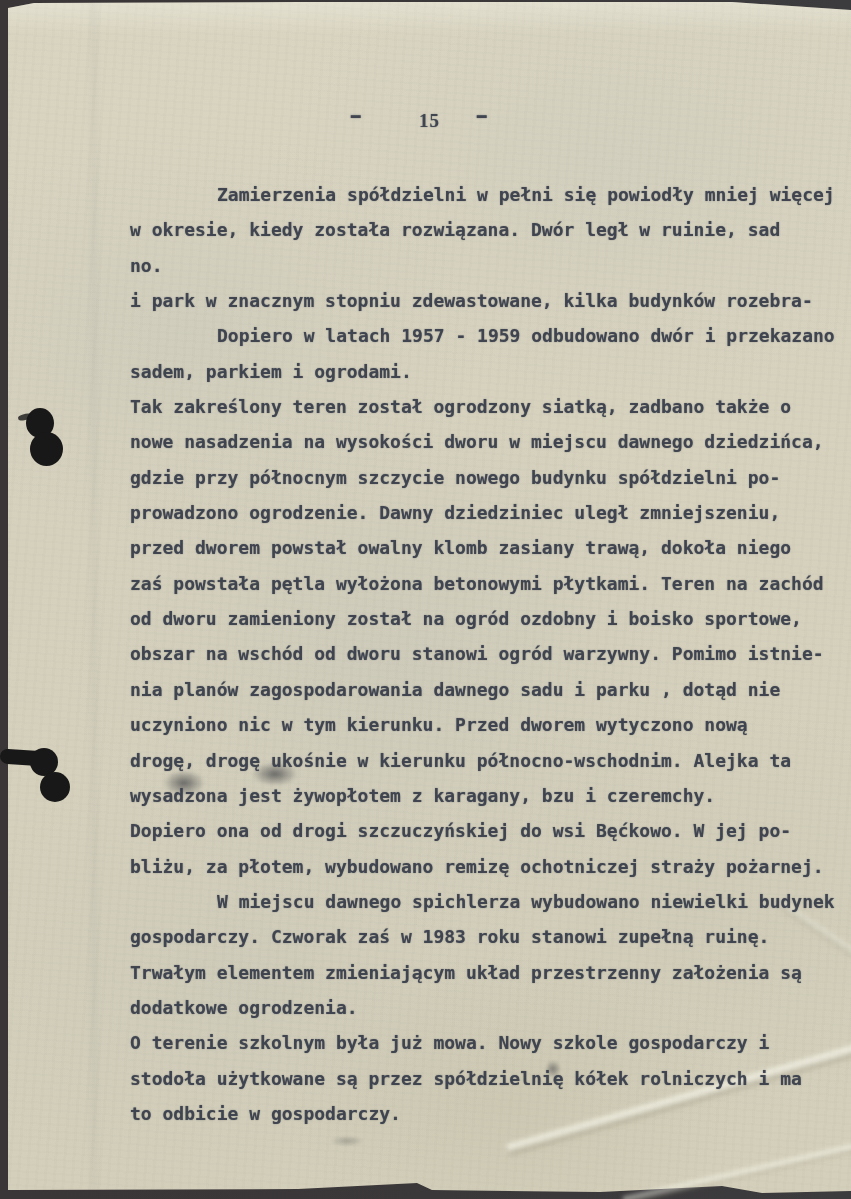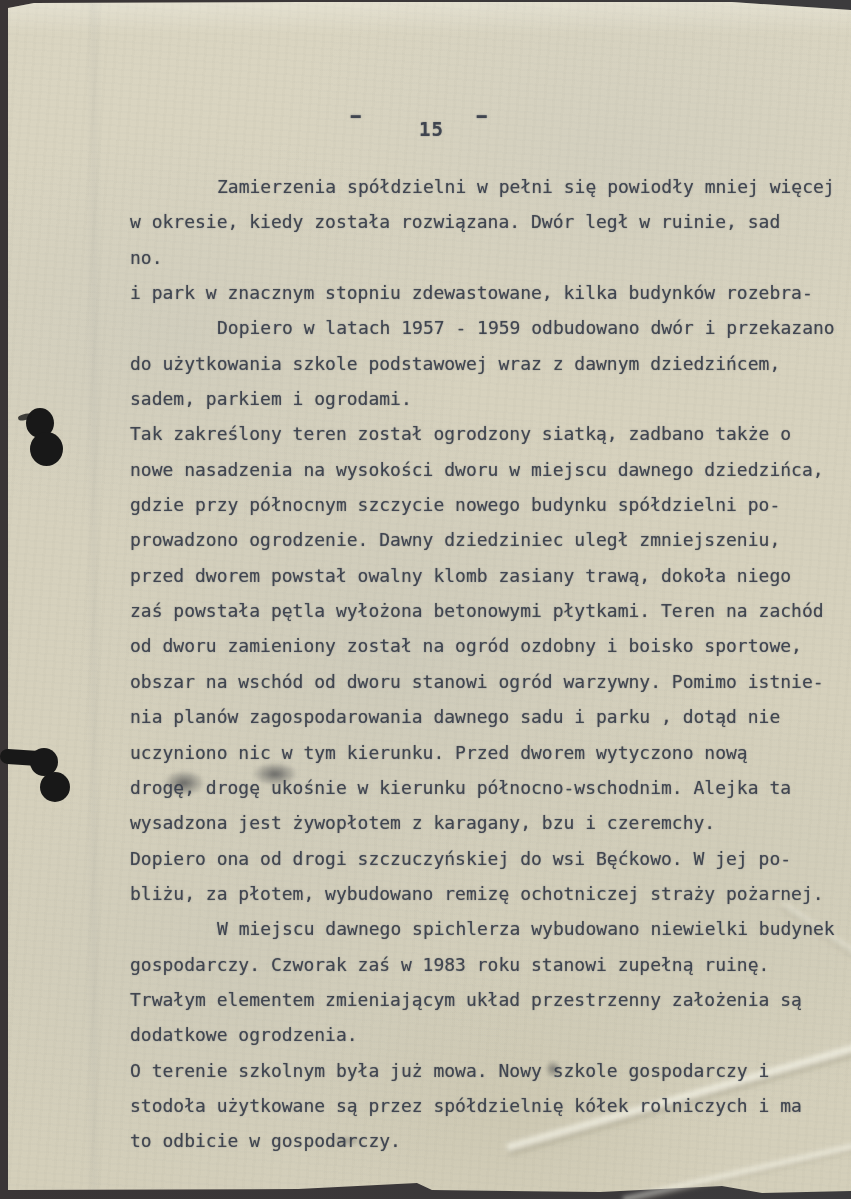--- a/index.html
+++ b/index.html
@@ -53,23 +53,23 @@
   .smudge-1{left:163px;top:770px;width:42px;height:26px;}
   .smudge-2{left:252px;top:762px;width:46px;height:24px;}
   .smudge-3{left:545px;top:1060px;width:16px;height:18px;opacity:.8;}
   .smudge-4{left:330px;top:1136px;width:34px;height:10px;opacity:.45;}
   
   .ink{color:rgba(56,62,74,.88);text-shadow:0 0 1.2px rgba(56,62,74,.65);}
   .pagenum{position:absolute;top:102px;left:0;width:851px;height:30px;
     font-size:19px;font-weight:700;}
   .pagenum .d1{position:absolute;left:350px;top:2px;transform:scaleX(1.7);}
   .pagenum .d2{position:absolute;left:476px;top:2px;transform:scaleX(1.7);}
-  .pagenum .num{position:absolute;left:419px;top:16px;letter-spacing:1px;}
-  .text-block{position:absolute;left:130px;top:176px;width:710px;
-    font-size:18px;font-weight:400;}
+  .pagenum .num{position:absolute;left:419px;top:8px;letter-spacing:1px;font-family:Liberation Serif, serif;}
+  .text-block{position:absolute;left:130px;top:184px;width:710px;
+    font-size:18px;font-weight:700;}
   .tline{height:35.35px;white-space:pre;}
   .tline.indent{padding-left:87px;}
 </style>
 </head>
 <body>
 
 <div class="canvas">
   <div class="paper"></div>
 
   <div class="crease crease-1"></div>
@@ -97,21 +97,20 @@
     <span class="num">15</span>
     <span class="d2">-</span>
   </div>
 
   <div class="text-block ink">
       <div class="tline indent">Zamierzenia spółdzielni w pełni się powiodły mniej więcej</div>
       <div class="tline">w okresie, kiedy została rozwiązana. Dwór legł w ruinie, sad</div>
       <div class="tline">no.</div>
       <div class="tline">i park w znacznym stopniu zdewastowane, kilka budynków rozebra-</div>
       <div class="tline indent">Dopiero w latach 1957 - 1959 odbudowano dwór i przekazano</div>
-      <div class="tline">do użytkowania szkole podstawowej wraz z dawnym dziedzińcem,</div>
       <div class="tline">sadem, parkiem i ogrodami.</div>
       <div class="tline">Tak zakreślony teren został ogrodzony siatką, zadbano także o</div>
       <div class="tline">nowe nasadzenia na wysokości dworu w miejscu dawnego dziedzińca,</div>
       <div class="tline">gdzie przy północnym szczycie nowego budynku spółdzielni po-</div>
       <div class="tline">prowadzono ogrodzenie. Dawny dziedziniec uległ zmniejszeniu,</div>
       <div class="tline">przed dworem powstał owalny klomb zasiany trawą, dokoła niego</div>
       <div class="tline">zaś powstała pętla wyłożona betonowymi płytkami. Teren na zachód</div>
       <div class="tline">od dworu zamieniony został na ogród ozdobny i boisko sportowe,</div>
       <div class="tline">obszar na wschód od dworu stanowi ogród warzywny. Pomimo istnie-</div>
       <div class="tline">nia planów zagospodarowania dawnego sadu i parku , dotąd nie</div>

